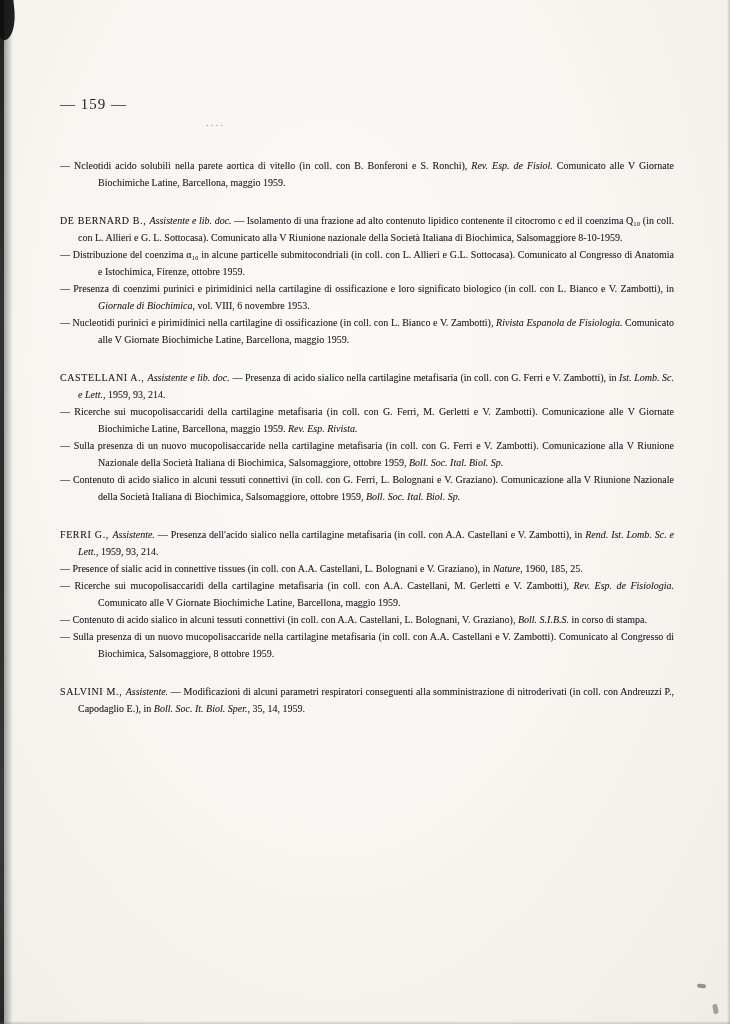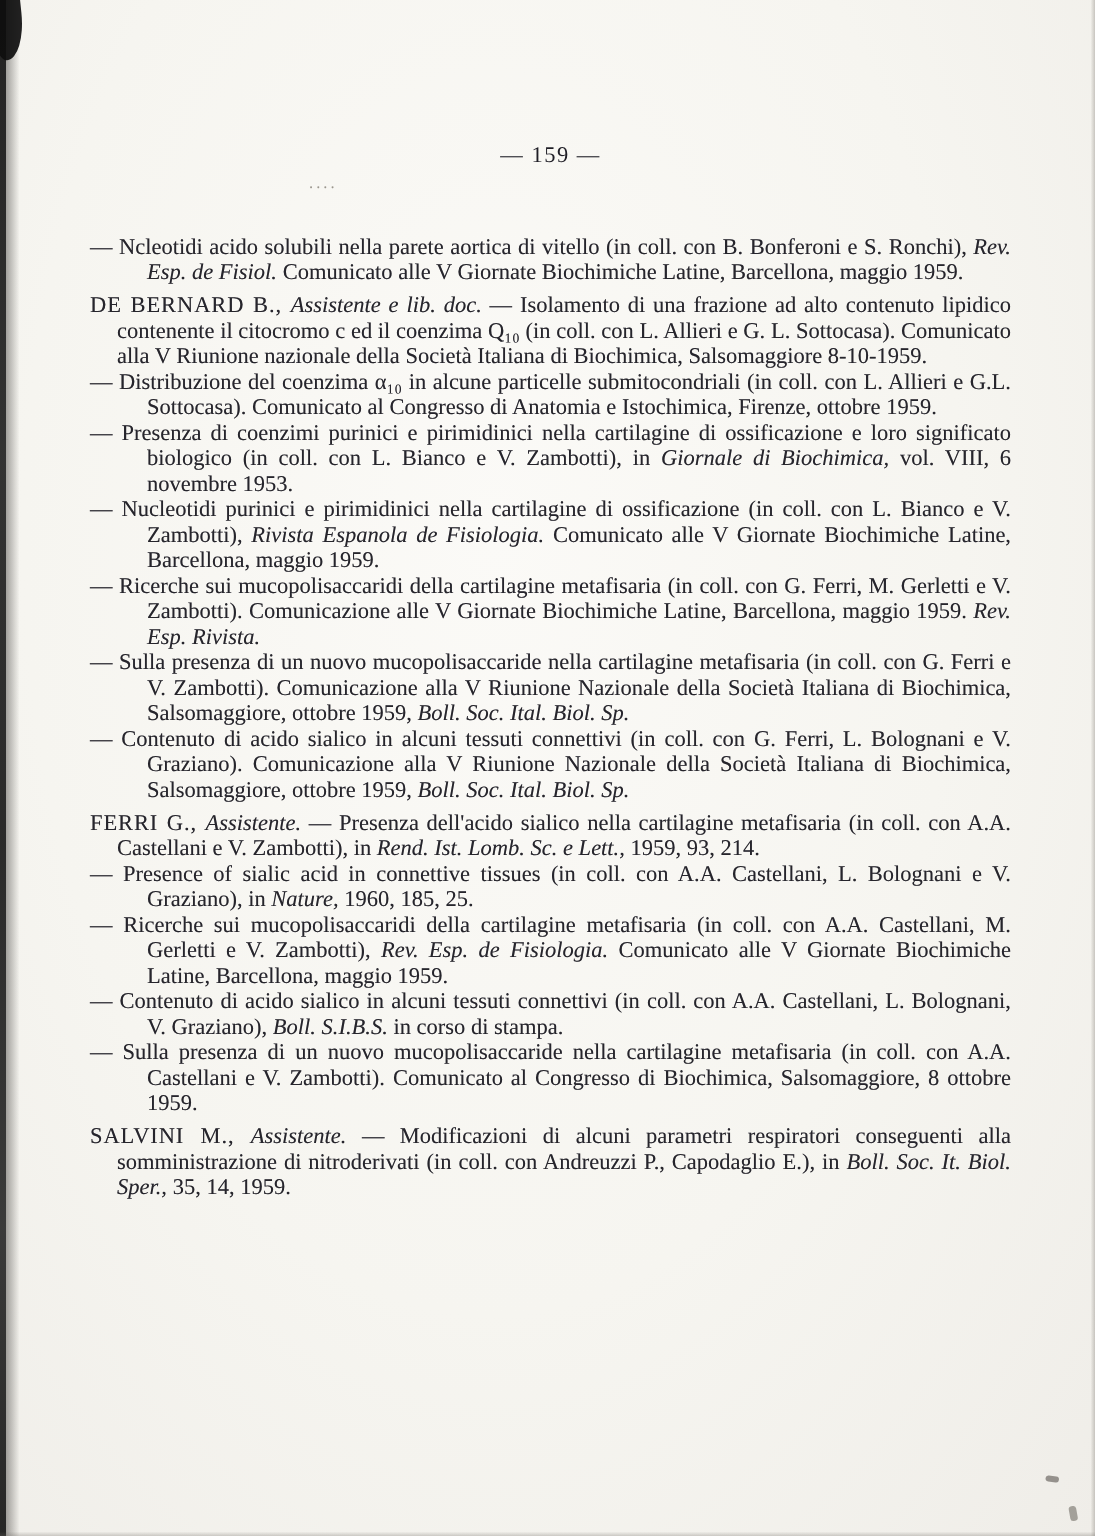--- a/index.html
+++ b/index.html
@@ -50,37 +50,36 @@
   .dots-artifact {
     position: absolute; left: 206px; top: 116px;
     font-size: 11px; color: #9a968e; letter-spacing: 2px;
   }
   
   .content {
     position: absolute; left: 60px; right: 56px; top: 96px;
     color: #23222a;
   }
   .page-number {
-    text-align: center;
     font-size: 15px;
     letter-spacing: 1px;
     color: #1f1e26;
     margin: 0 0 44px 0;
   }
   .entry {
     margin: 0;
-    font-size: 15px;
+    font-size: 10px;
     line-height: 17px;
     text-align: justify;
     color: #26252c;
     text-shadow: 0 0 .4px rgba(30,30,40,.35);
   }
   .entry.item { padding-left: 38px; text-indent: -38px; }
   .entry.author { padding-left: 18px; text-indent: -18px; }
-  .entry.gap { margin-top: 5px; }
+  .entry.gap { margin-top: 21px; }
   .seg-italic { font-style: italic; }
   .seg-author { letter-spacing: .6px; }
 </style>
 </head>
 <body>
 
 <div class="page">
   <div class="edge-left-dark"></div>
   <div class="edge-left-soft"></div>
   <div class="corner-blob"></div>
@@ -91,20 +90,21 @@
   <div class="dots-artifact">....</div>
 
   <div class="content">
     <p class="page-number">— 159 —</p>
     <div id="entries">
         <p class="entry item"><span class="seg-normal">— Ncleotidi acido solubili nella parete aortica di vitello (in coll. con B. Bonferoni e S. Ronchi), </span><span class="seg-italic">Rev. Esp. de Fisiol.</span><span class="seg-normal"> Comunicato alle V Giornate Biochimiche Latine, Barcellona, maggio 1959.</span></p>
         <p class="entry author gap"><span class="seg-author">DE BERNARD B., </span><span class="seg-italic">Assistente e lib. doc.</span><span class="seg-normal"> — Isolamento di una frazione ad alto contenuto lipidico contenente il citocromo c ed il coenzima Q₁₀ (in coll. con L. Allieri e G. L. Sottocasa). Comunicato alla V Riunione nazionale della Società Italiana di Biochimica, Salsomaggiore 8-10-1959.</span></p>
         <p class="entry item"><span class="seg-normal">— Distribuzione del coenzima α₁₀ in alcune particelle submitocondriali (in coll. con L. Allieri e G.L. Sottocasa). Comunicato al Congresso di Anatomia e Istochimica, Firenze, ottobre 1959.</span></p>
         <p class="entry item"><span class="seg-normal">— Presenza di coenzimi purinici e pirimidinici nella cartilagine di ossificazione e loro significato biologico (in coll. con L. Bianco e V. Zambotti), in </span><span class="seg-italic">Giornale di Biochimica,</span><span class="seg-normal"> vol. VIII, 6 novembre 1953.</span></p>
         <p class="entry item"><span class="seg-normal">— Nucleotidi purinici e pirimidinici nella cartilagine di ossificazione (in coll. con L. Bianco e V. Zambotti), </span><span class="seg-italic">Rivista Espanola de Fisiologia.</span><span class="seg-normal"> Comunicato alle V Giornate Biochimiche Latine, Barcellona, maggio 1959.</span></p>
+        <p class="entry author gap"><span class="seg-author">CASTELLANI A., </span><span class="seg-italic">Assistente e lib. doc.</span><span class="seg-normal"> — Presenza di acido sialico nella cartilagine metafisaria (in coll. con G. Ferri e V. Zambotti), in </span><span class="seg-italic">Ist. Lomb. Sc. e Lett.,</span><span class="seg-normal"> 1959, 93, 214.</span></p>
         <p class="entry item"><span class="seg-normal">— Ricerche sui mucopolisaccaridi della cartilagine metafisaria (in coll. con G. Ferri, M. Gerletti e V. Zambotti). Comunicazione alle V Giornate Biochimiche Latine, Barcellona, maggio 1959. </span><span class="seg-italic">Rev. Esp. Rivista.</span></p>
         <p class="entry item"><span class="seg-normal">— Sulla presenza di un nuovo mucopolisaccaride nella cartilagine metafisaria (in coll. con G. Ferri e V. Zambotti). Comunicazione alla V Riunione Nazionale della Società Italiana di Biochimica, Salsomaggiore, ottobre 1959, </span><span class="seg-italic">Boll. Soc. Ital. Biol. Sp.</span></p>
         <p class="entry item"><span class="seg-normal">— Contenuto di acido sialico in alcuni tessuti connettivi (in coll. con G. Ferri, L. Bolognani e V. Graziano). Comunicazione alla V Riunione Nazionale della Società Italiana di Biochimica, Salsomaggiore, ottobre 1959, </span><span class="seg-italic">Boll. Soc. Ital. Biol. Sp.</span></p>
         <p class="entry author gap"><span class="seg-author">FERRI G., </span><span class="seg-italic">Assistente.</span><span class="seg-normal"> — Presenza dell'acido sialico nella cartilagine metafisaria (in coll. con A.A. Castellani e V. Zambotti), in </span><span class="seg-italic">Rend. Ist. Lomb. Sc. e Lett.,</span><span class="seg-normal"> 1959, 93, 214.</span></p>
         <p class="entry item"><span class="seg-normal">— Presence of sialic acid in connettive tissues (in coll. con A.A. Castellani, L. Bolognani e V. Graziano), in </span><span class="seg-italic">Nature,</span><span class="seg-normal"> 1960, 185, 25.</span></p>
         <p class="entry item"><span class="seg-normal">— Ricerche sui mucopolisaccaridi della cartilagine metafisaria (in coll. con A.A. Castellani, M. Gerletti e V. Zambotti), </span><span class="seg-italic">Rev. Esp. de Fisiologia.</span><span class="seg-normal"> Comunicato alle V Giornate Biochimiche Latine, Barcellona, maggio 1959.</span></p>
         <p class="entry item"><span class="seg-normal">— Contenuto di acido sialico in alcuni tessuti connettivi (in coll. con A.A. Castellani, L. Bolognani, V. Graziano), </span><span class="seg-italic">Boll. S.I.B.S.</span><span class="seg-normal"> in corso di stampa.</span></p>
         <p class="entry item"><span class="seg-normal">— Sulla presenza di un nuovo mucopolisaccaride nella cartilagine metafisaria (in coll. con A.A. Castellani e V. Zambotti). Comunicato al Congresso di Biochimica, Salsomaggiore, 8 ottobre 1959.</span></p>
         <p class="entry author gap"><span class="seg-author">SALVINI M., </span><span class="seg-italic">Assistente.</span><span class="seg-normal"> — Modificazioni di alcuni parametri respiratori conseguenti alla somministrazione di nitroderivati (in coll. con Andreuzzi P., Capodaglio E.), in </span><span class="seg-italic">Boll. Soc. It. Biol. Sper.,</span><span class="seg-normal"> 35, 14, 1959.</span></p>
       </div>

